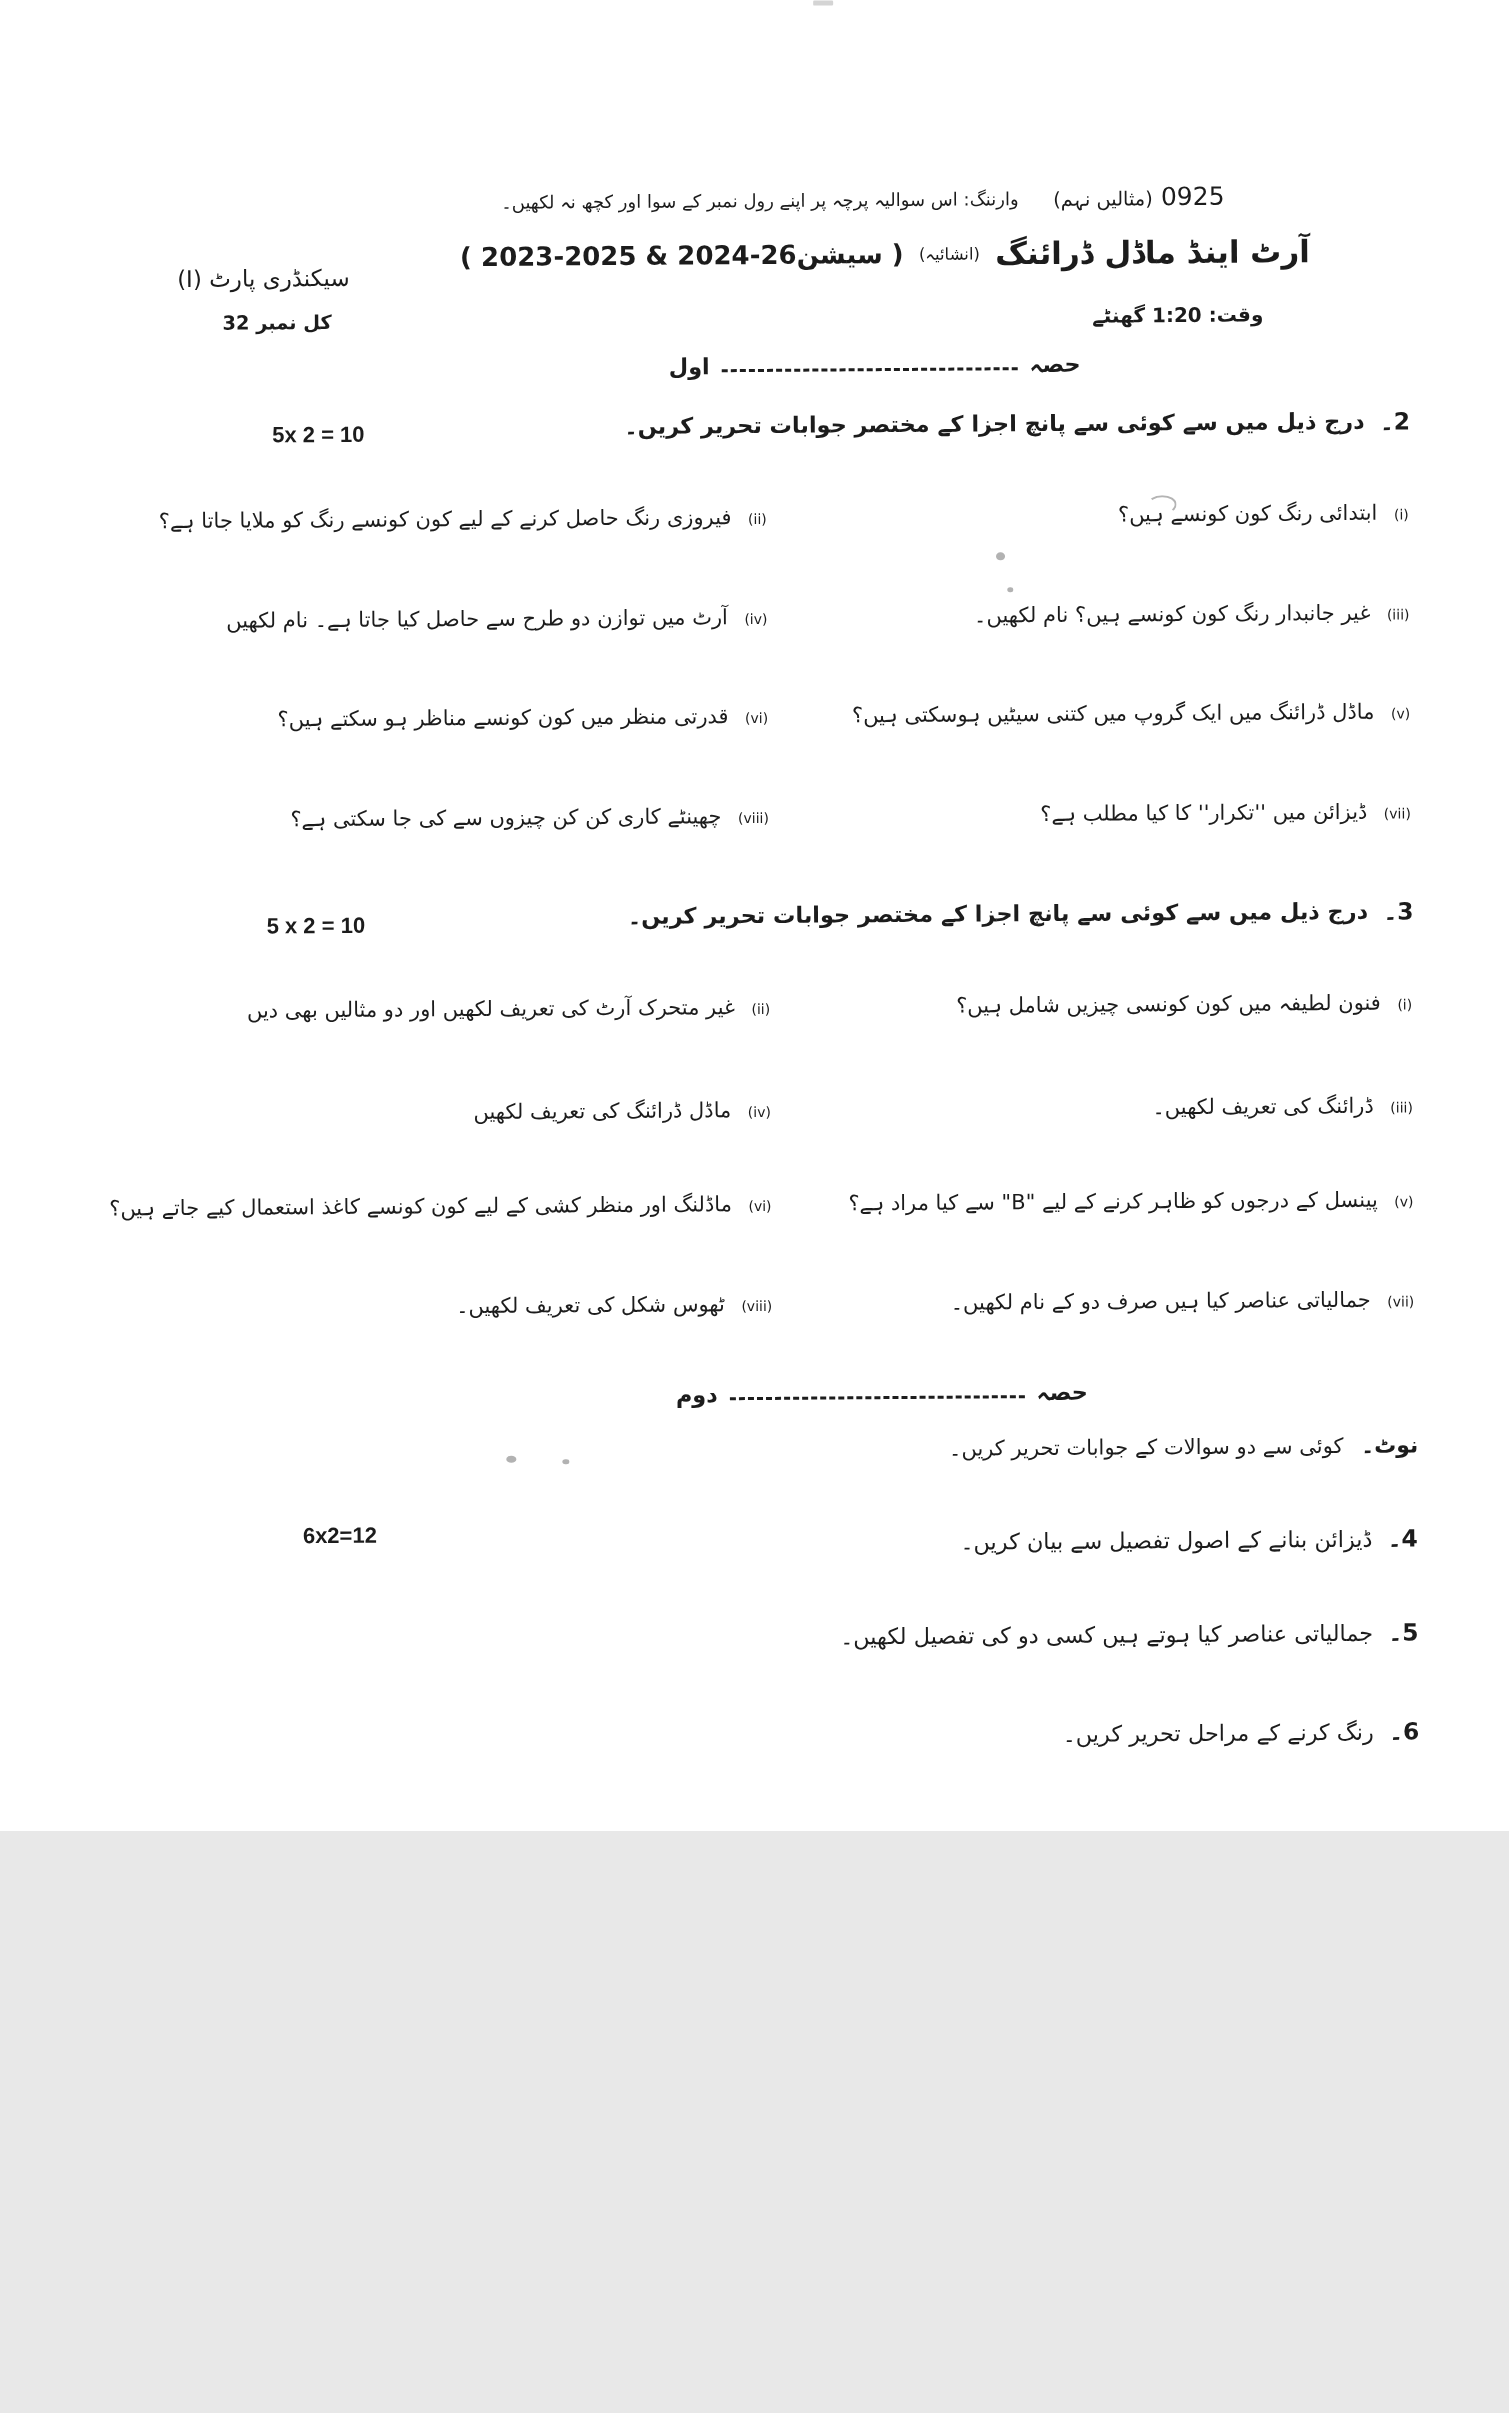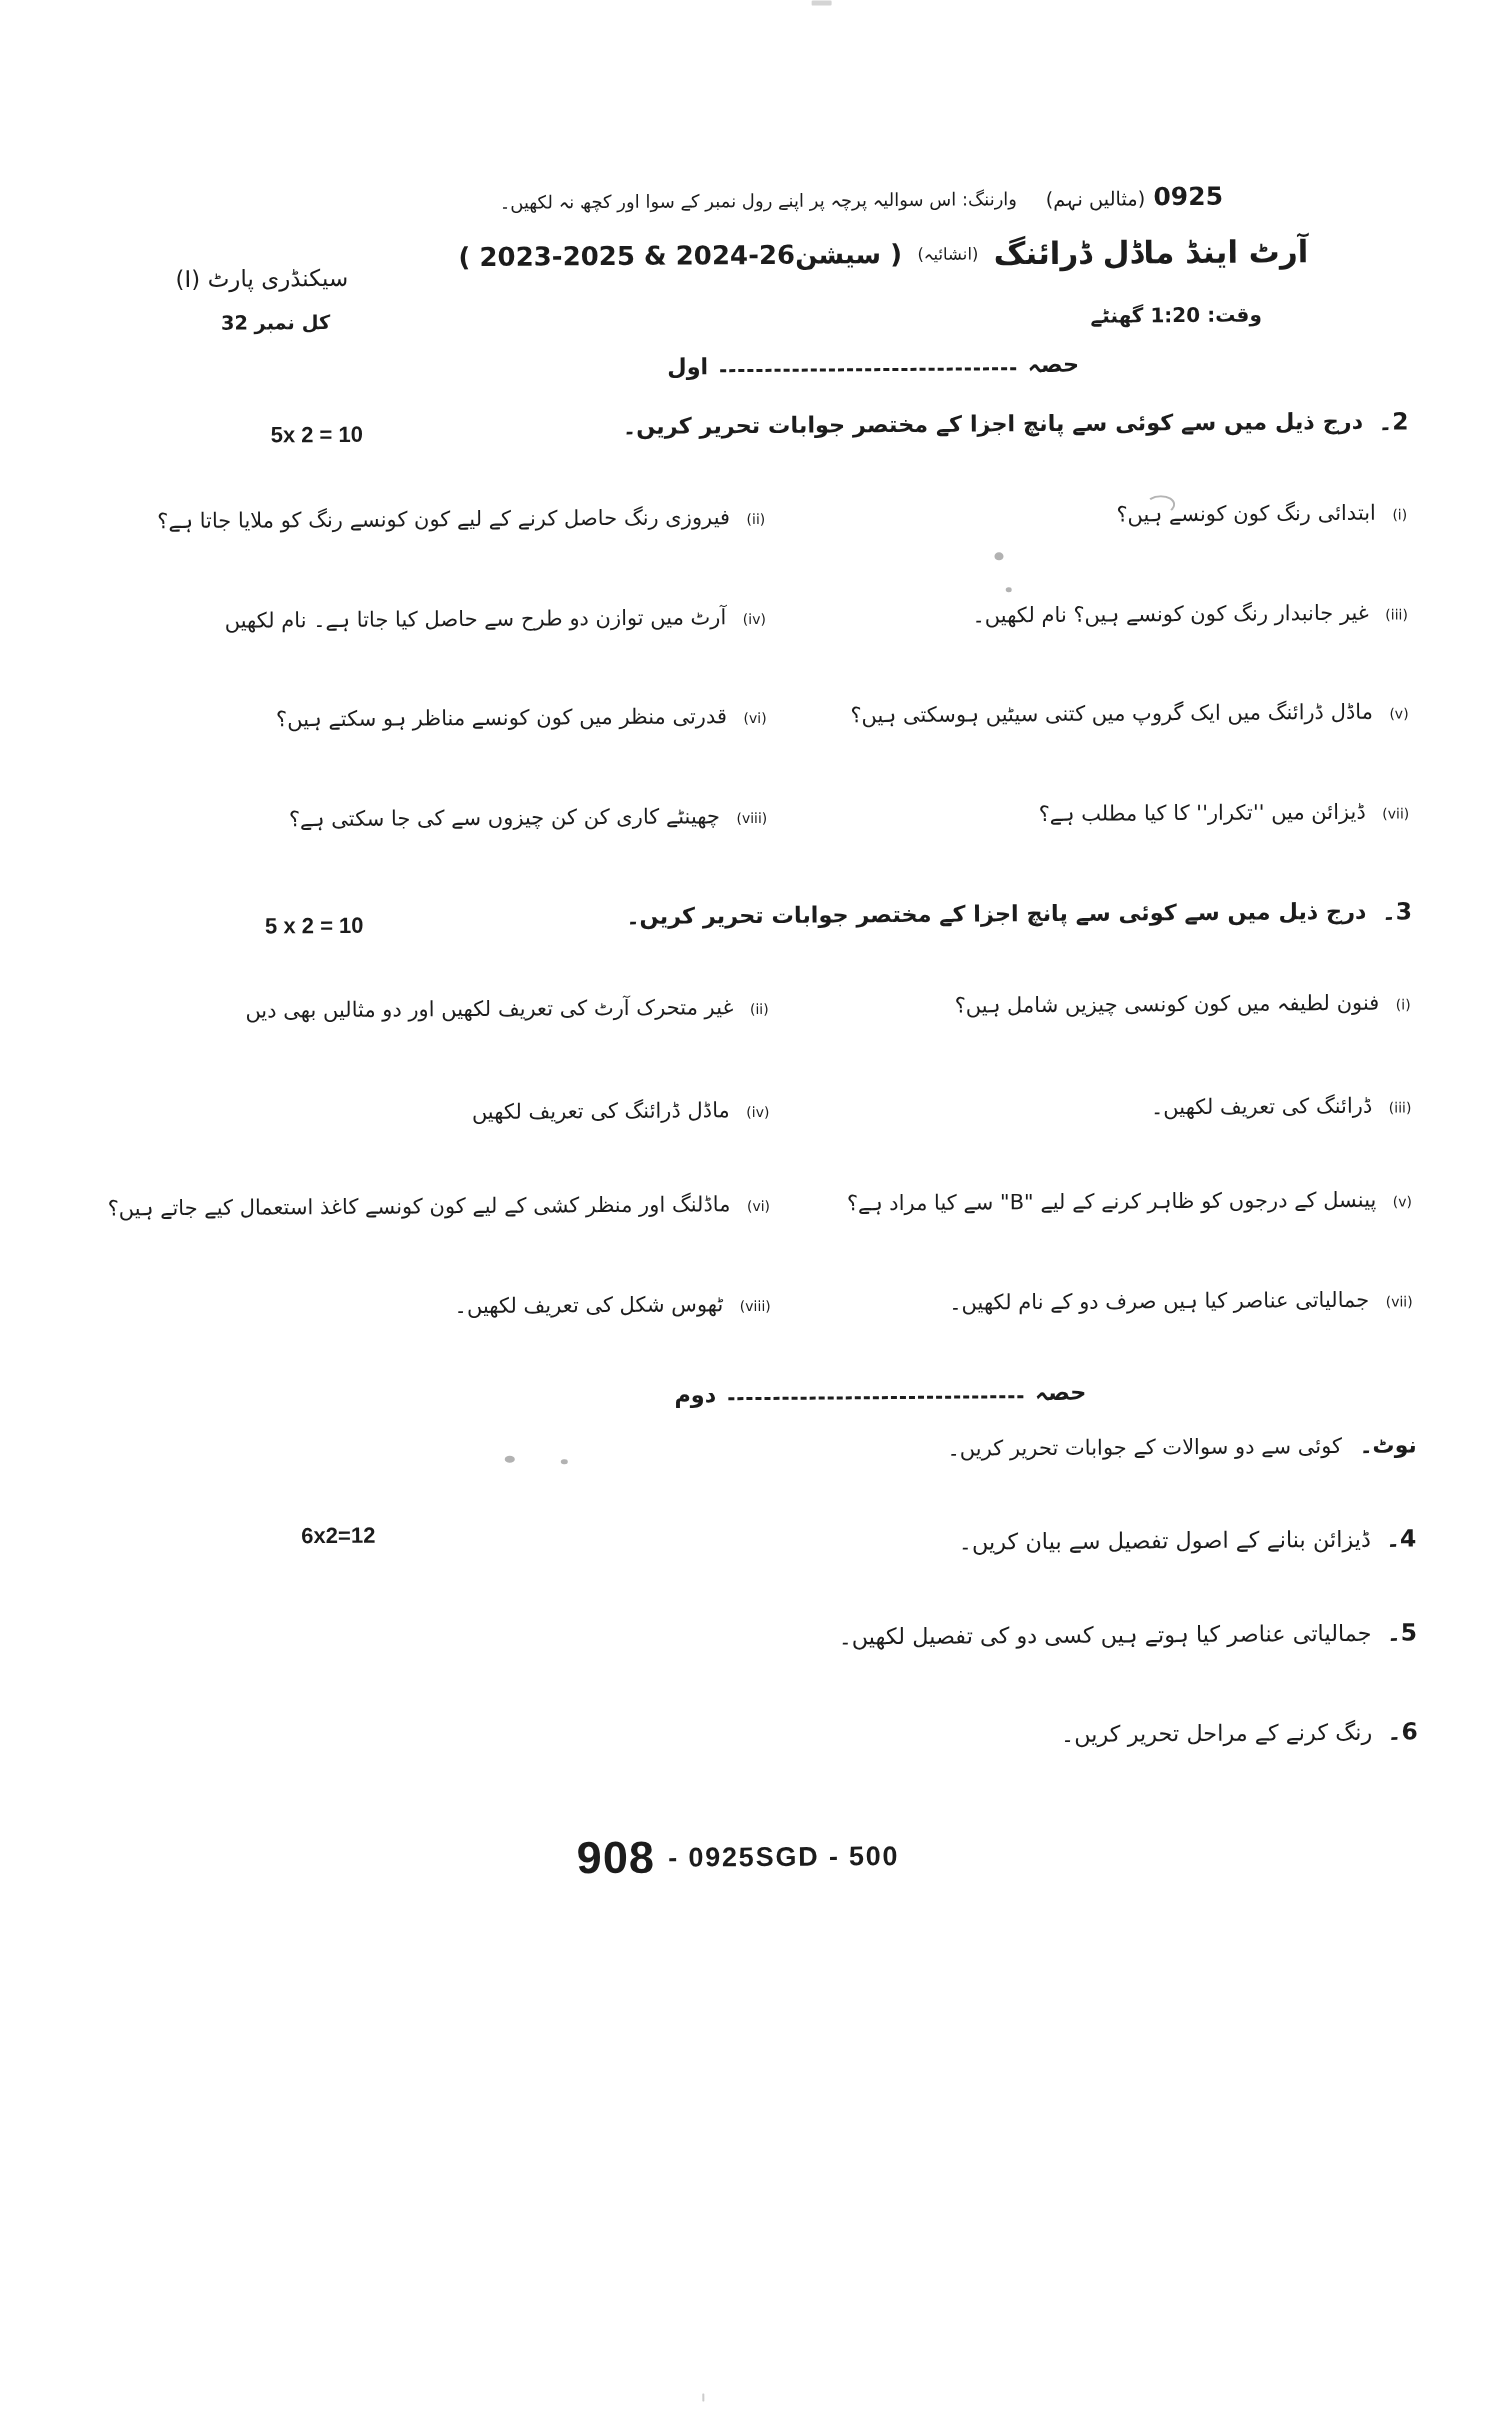--- a/index.html
+++ b/index.html
@@ -1,37 +1,37 @@
 <!DOCTYPE html>
 <html lang="ur" style="font-size:9.4px"><head>
 <meta charset="utf-8">
 <style>
   html,body{margin:0;padding:0;background:#e8e8e8;}
   .page{
     position:relative;
-    width:1510px;height:2413px;
+    width:1510px;height:1831px;
     background:#ffffff;
     overflow:hidden;
     font-family:"DejaVu Sans", sans-serif;
     color:#1c1c1c;
   }
   .sheet{
     position:absolute;inset:0;
     transform:rotate(-0.4deg);
     transform-origin:50% 38%;
   }
   .abs{position:absolute;}
   .rtl{direction:rtl;unicode-bidi:embed;}
   .ltr{direction:ltr;unicode-bidi:embed;}
   .nowrap{white-space:nowrap;}
 
   
   .warning{right:488px;top:190px;font-size:18px;}
   .pcode{right:282px;top:185px;display:flex;direction:rtl;gap:8.2px;align-items:baseline;}
-  .pcode .code{font-size:25px;font-weight:bold;direction:ltr;}
+  .pcode .code{font-size:25px;font-weight:normal;direction:ltr;}
   .pcode .cls{font-size:19.4px;}
   .title-row{right:197px;top:237px;display:flex;direction:rtl;align-items:center;gap:15.3px;}
   .t-main{font-size:31px;font-weight:bold;}
   .t-essay{font-size:16.5px;}
   .t-session{font-size:26px;font-weight:bold;}
   .sec-part{left:180px;top:262px;font-size:23px;}
   .tot-marks{left:225px;top:308px;font-size:19.4px;font-weight:bold;}
   .time{right:244px;top:306px;font-size:20px;font-weight:bold;}
 
   

